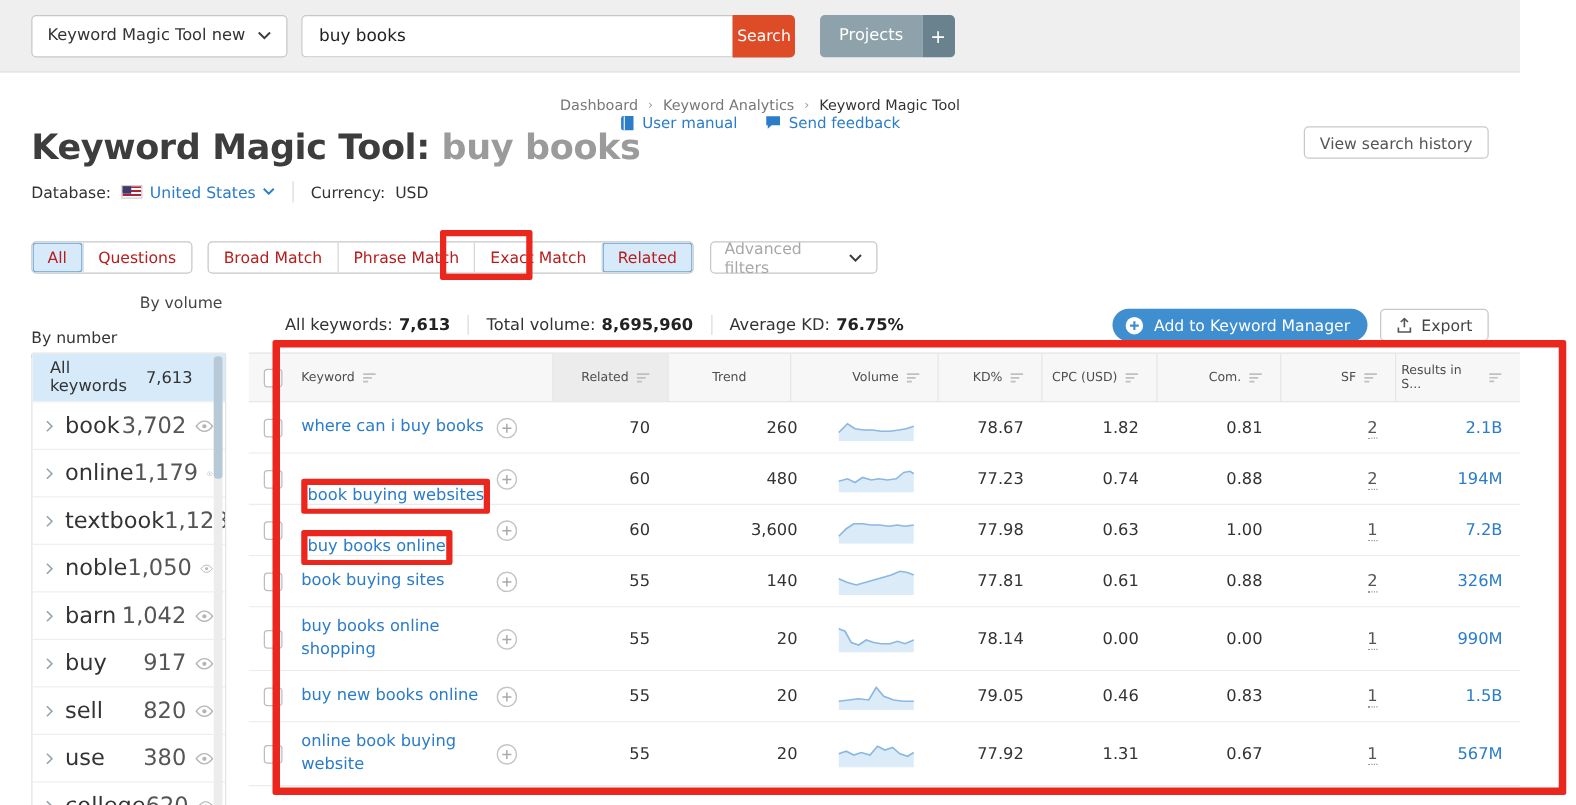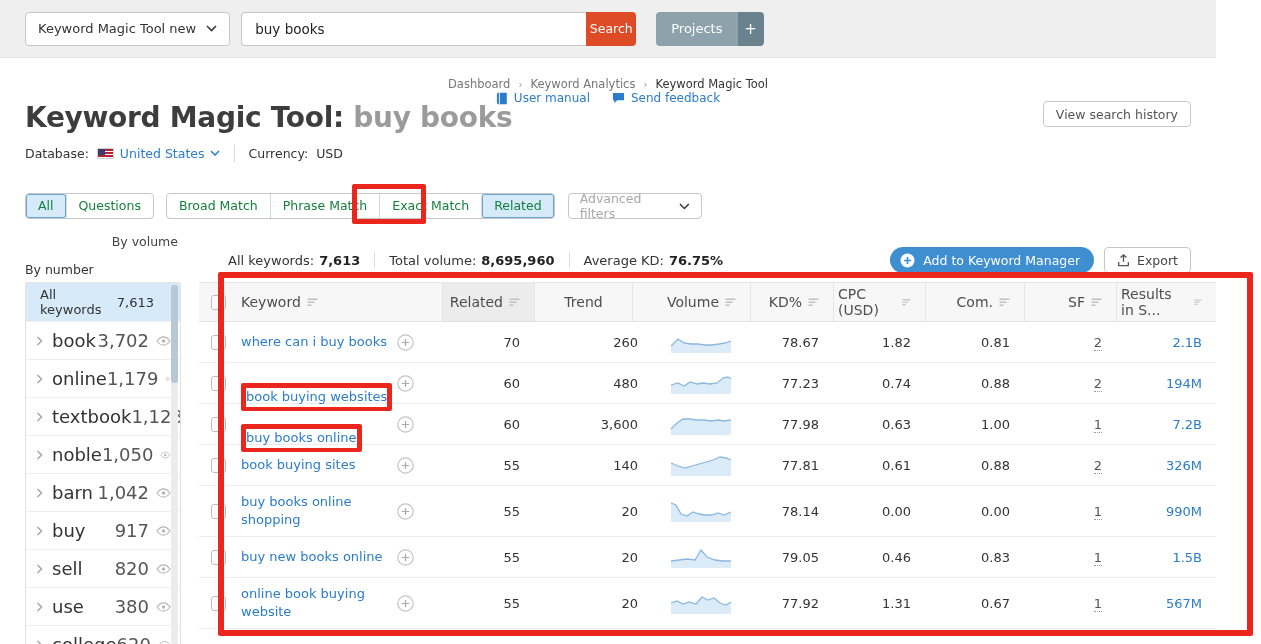--- a/index.html
+++ b/index.html
@@ -41,21 +41,21 @@
   .db-row .lbl { margin-right:8px; }
   .us-flag { width:17px; height:11px; position:relative; margin-right:6px; flex:none;
     background:repeating-linear-gradient(180deg,#b22234 0 1.6px,#fff 1.6px 3.2px); border:0.5px solid #d0d0d0; }
   .us-flag i { position:absolute; left:0; top:0; width:7px; height:6px; background:#3c3b6e; }
   .db-link { color:#2b7cc9; display:flex; align-items:center; gap:5px; cursor:pointer; }
   .vdiv { width:1px; height:17px; background:#dcdcdc; margin:0 14px; }
 
   
   .filters-row { margin:31px 25px 0 25px; display:flex; align-items:center; height:26px; }
   .seg-group { display:inline-flex; border:1px solid #c7c7c7; border-radius:4px; overflow:hidden; background:#fff; }
-  .seg { height:24px; line-height:24px; padding:0 12px; font-size:12.5px; color:#15803d; cursor:pointer; border-left:1px solid #d6d6d6; }
+  .seg { height:24px; line-height:24px; padding:0 12px; font-size:12.5px; color:#b91c1c; cursor:pointer; border-left:1px solid #d6d6d6; }
   .seg:first-child { border-left:none; }
   .seg.sel { background:#d6eafa; box-shadow:inset 0 0 0 1px #6aa5d8; border-radius:3px; }
   .grp2 { margin-left:12px; }
   .adv-filters { margin-left:13px; width:134px; height:26px; border:1px solid #c7c7c7; border-radius:4px;
     display:flex; align-items:center; justify-content:space-between; padding:0 11px; cursor:pointer; background:#fff; }
   .adv-filters span { font-size:12.5px; color:#a8a8a8; }
 
   
   .stats-row { margin:28px 25px 0 25px; display:flex; align-items:center; height:26px; }
   .view-tabs { display:flex; gap:18px; width:178px; }
@@ -78,21 +78,21 @@
     padding:0 26px 0 14px; font-size:13px; color:#333; cursor:pointer; }
   .sb-row { height:38px; display:flex; align-items:center; padding:0 9px 0 10px; border-top:1px solid #efefef;
     font-size:18px; color:#333; cursor:pointer; }
   .sb-row .chev { margin-right:9px; display:flex; }
   .sb-row .cnt { margin-left:auto; color:#555; margin-right:7px; }
   .sb-track { position:absolute; right:2px; top:2px; width:7px; height:360px; background:#ececec; border-radius:3px; }
   .sb-thumb { position:absolute; right:2px; top:2px; width:7px; height:98px; background:#b7c9d6; border-radius:3px; cursor:grab; }
 
   .tablewrap { margin-left:18px; width:1017px; }
   .thead { display:flex; height:40px; background:#f7f7f7; border-top:1px solid #e6e6e6; border-bottom:1px solid #e3e3e3; }
-  .th { display:flex; align-items:center; font-size:14px; color:#4d4d4d; gap:6px; padding:0 14px 0 4px; }
+  .th { display:flex; align-items:center; font-size:10px; color:#4d4d4d; gap:6px; padding:0 14px 0 4px; }
   .th.lft { justify-content:flex-start; }
   .th.rgt { justify-content:flex-end; }
   .th.ctr { justify-content:center; padding:0 4px; }
   .th.shade { background:#ececec; }
   .th.bdr { border-left:1px solid #e6e6e6; }
   .trow { display:flex; align-items:center; border-bottom:1px solid #ececec; min-height:41px; background:#fff; }
   .td { font-size:13px; color:#333; padding:0 14px 0 4px; }
   .td.rgt { text-align:right; }
   .td.ctr { text-align:center; padding:0 4px; }
   .cb-cell { width:38px; display:flex; justify-content:center; padding:0; }

